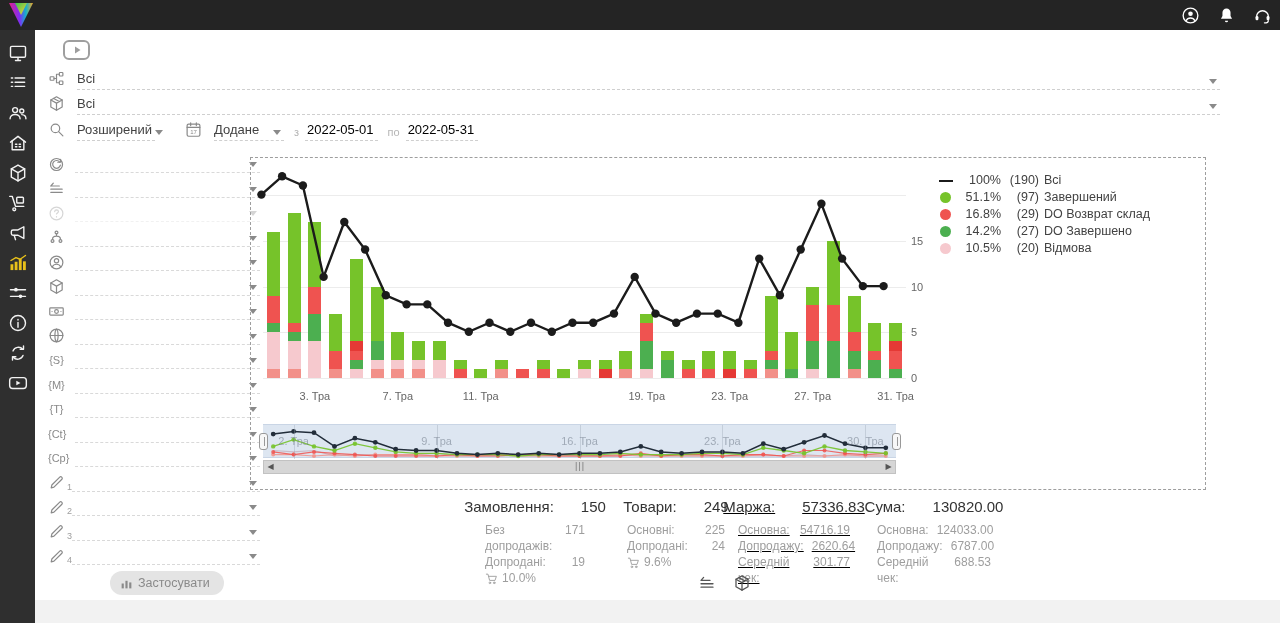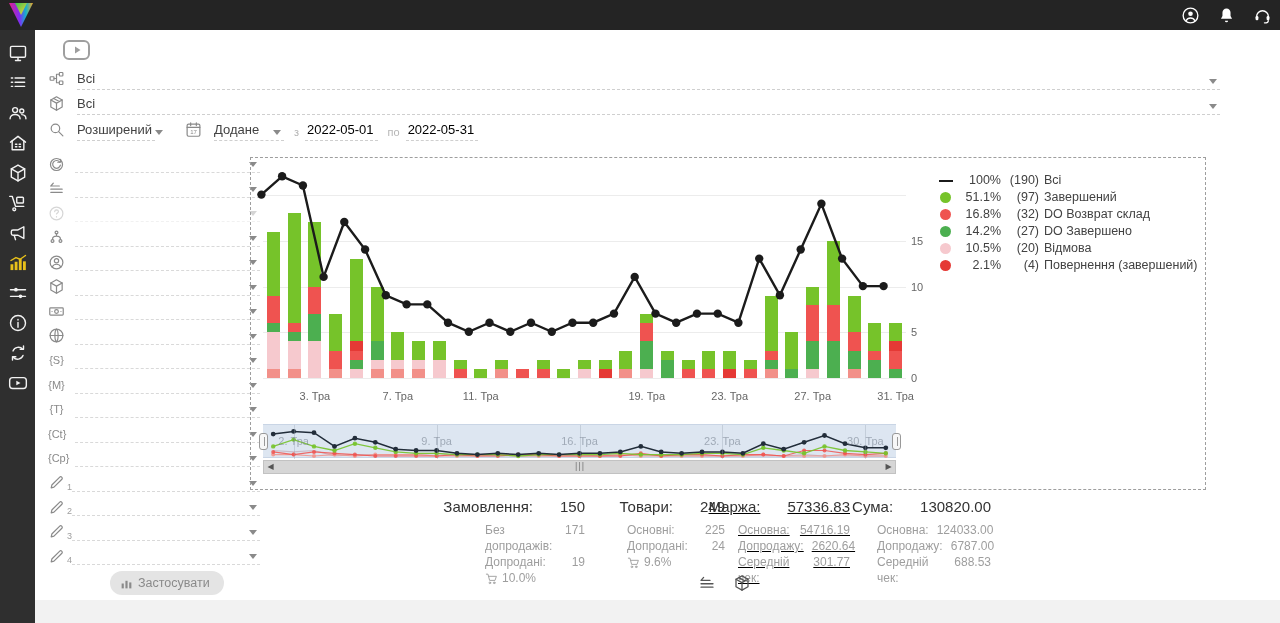--- a/index.html
+++ b/index.html
@@ -83,21 +83,21 @@
   #nav-scroll { position:absolute; left:12px; top:302px; width:633px; height:14px; background:#d6d6d6;
     border:1px solid #c2c2c2; }
   .scr-arrow { position:absolute; top:0; width:13px; height:12px; color:#555; font-size:8px; line-height:12px;
     text-align:center; cursor:pointer; }
   #scr-grip { position:absolute; left:286px; top:0; width:60px; height:12px; text-align:center; font-size:9px;
     color:#777; line-height:11px; letter-spacing:1px; cursor:grab; }
 
   
   #stats { position:absolute; left:0; top:468px; width:1000px; height:75px; font-size:12px; }
   .st-col { position:absolute; top:0; }
-  .st-title { display:flex; justify-content:flex-end; font-size:15px; color:#333; margin-bottom:7px; gap:27px; }
+  .st-title { display:flex; justify-content:center; font-size:15px; color:#333; margin-bottom:7px; gap:27px; }
   .st-row { display:flex; justify-content:space-between; color:#9e9e9e; line-height:16px; gap:8px; }
   .st-cart { display:flex; align-items:center; gap:4px; color:#9e9e9e; line-height:16px; }
   .st-cart .ic { width:13px; height:13px; color:#9e9e9e; }
   .st-col:nth-of-type(1){ left:450px; width:100px; }
   .st-col:nth-of-type(2){ left:592px; width:98px; }
   .st-col:nth-of-type(3){ left:703px; width:112px;text-decoration:underline; }
   .st-col:nth-of-type(4){ left:842px; width:114px; }
 
   #footer-toggles { position:absolute; left:663px; top:544px; display:flex; gap:17px; }
   .ft-ic { width:18px; height:18px; color:#555; cursor:pointer; }
@@ -658,46 +658,38 @@
             </span>
             <span class="lg-pct">51.1%</span>
             <span class="lg-cnt">(97)</span>
             <span>Завершений</span>
           </div>
           <div class="lg-item">
             <span class="lg-swatch">
               <span class="lg-dot" style="background:#ef5350"></span>
             </span>
             <span class="lg-pct">16.8%</span>
-            <span class="lg-cnt">(32)</span>
+            <span class="lg-cnt">(29)</span>
             <span>DO Возврат склад</span>
           </div>
           <div class="lg-item">
             <span class="lg-swatch">
               <span class="lg-dot" style="background:#4caf50"></span>
             </span>
             <span class="lg-pct">14.2%</span>
             <span class="lg-cnt">(27)</span>
             <span>DO Завершено</span>
           </div>
           <div class="lg-item">
             <span class="lg-swatch">
               <span class="lg-dot" style="background:#f6c9ce"></span>
             </span>
             <span class="lg-pct">10.5%</span>
             <span class="lg-cnt">(20)</span>
             <span>Відмова</span>
-          </div>
-          <div class="lg-item">
-            <span class="lg-swatch">
-              <span class="lg-dot" style="background:#e53935"></span>
-            </span>
-            <span class="lg-pct">2.1%</span>
-            <span class="lg-cnt">(4)</span>
-            <span>Повернення (завершений)</span>
           </div>
         </div>
 
       <div id="nav-area">
         <svg id="nav-svg">
             <polyline points="10.2,25.5 30.6,26.9 51.0,25.5 71.5,31.0 91.9,29.6 112.3,29.6 132.7,29.6 153.1,29.6 173.6,28.3 194.0,31.0 214.4,31.0 234.8,31.0 255.2,31.0 275.7,31.0 296.1,31.0 316.5,29.6 336.9,31.0 357.3,31.0 377.8,29.6 398.2,31.0 418.6,31.0 439.0,31.0 459.4,31.0 479.9,31.0 500.3,31.0 520.7,31.0 541.1,29.6 561.5,31.0 582.0,31.0 602.4,31.0 622.8,31.0" fill="none" stroke="#c5a9b6" stroke-width="1.2" opacity="0.7"></polyline>
             <polyline points="10.2,29.6 30.6,29.6 51.0,31.0 71.5,29.6 91.9,31.0 112.3,29.6 132.7,29.6 153.1,29.6 173.6,31.0 194.0,31.0 214.4,31.0 234.8,29.6 255.2,31.0 275.7,31.0 296.1,31.0 316.5,31.0 336.9,31.0 357.3,29.6 377.8,31.0 398.2,31.0 418.6,31.0 439.0,31.0 459.4,31.0 479.9,31.0 500.3,29.6 520.7,31.0 541.1,31.0 561.5,31.0 582.0,29.6 602.4,31.0 622.8,31.0" fill="none" stroke="#f29089" stroke-width="1.2" opacity="0.85"></polyline>
             <circle cx="10.2" cy="29.6" r="2" fill="#f29089" opacity="0.85"></circle>
             <circle cx="30.6" cy="29.6" r="2" fill="#f29089" opacity="0.85"></circle>
             <circle cx="51.0" cy="31.0" r="2" fill="#f29089" opacity="0.85"></circle>

